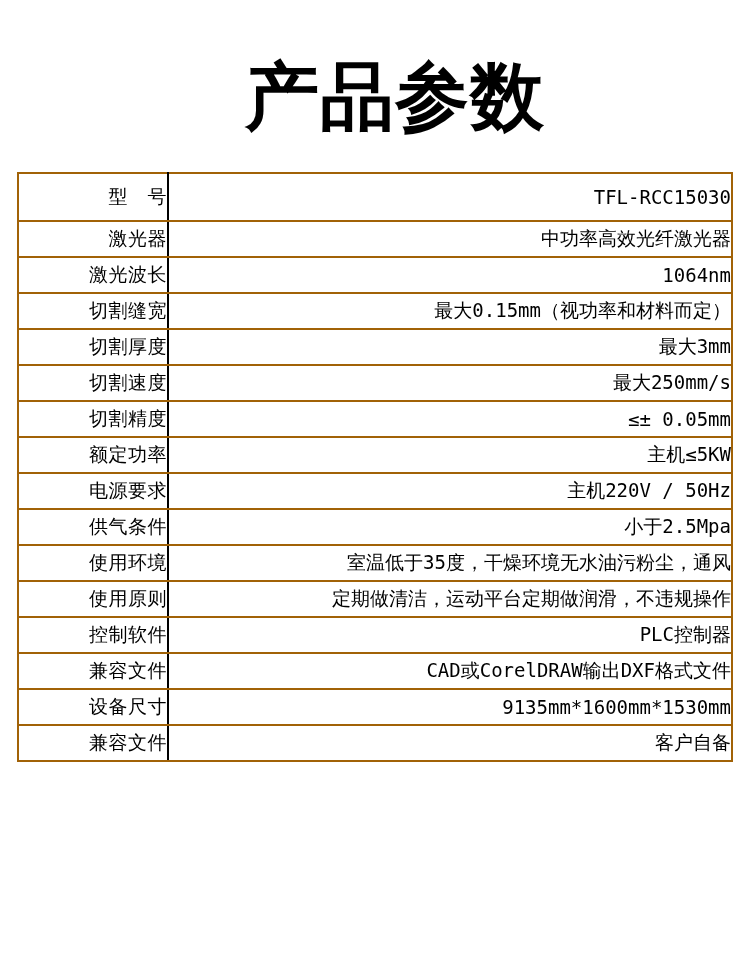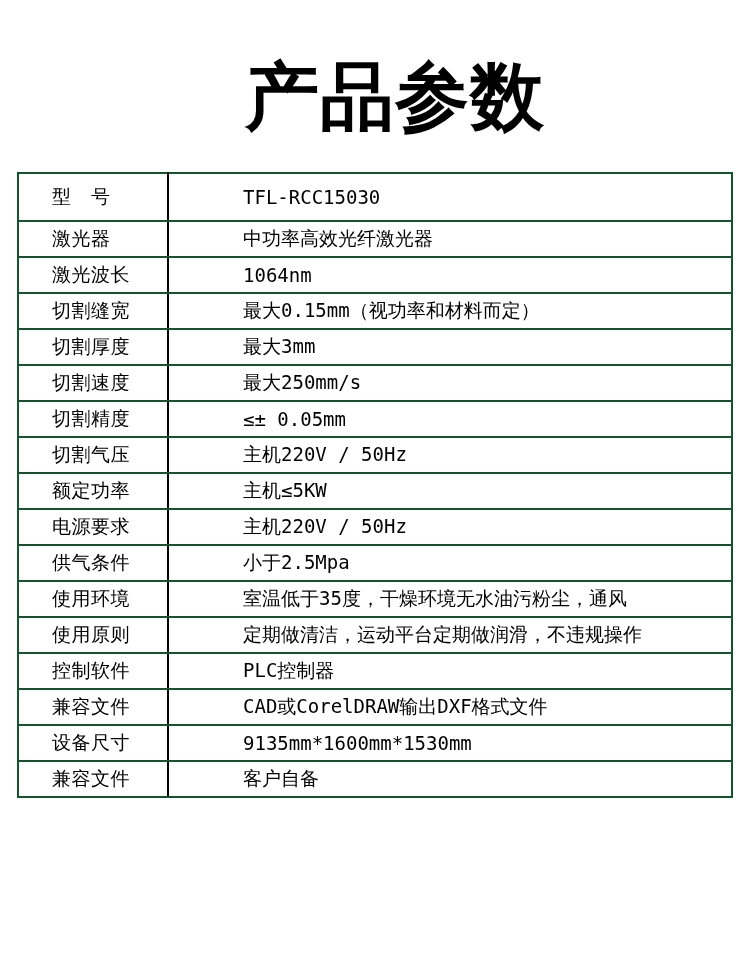--- a/index.html
+++ b/index.html
@@ -33,21 +33,22 @@
   table.spec-table {
     position: absolute;
     left: 17px;
     top: 172px;
     width: 716px;
     border-collapse: collapse;
     table-layout: fixed;
   }
   table.spec-table,
   table.spec-table td {
-    border: 2px solid #14532d;
+    border: 2px solid #a16207;
+    text-align: right;
   }
   table.spec-table td {
     border-left: none;
     border-right: none;
     padding: 0;
     vertical-align: middle;
     font-size: 19px;
     color: #000000;
     overflow: hidden;
     white-space: nowrap;
@@ -96,24 +97,20 @@
       </tr>
       <tr class="row">
         <td class="label-cell">切割速度</td>
         <td class="value-cell">最大250mm/s</td>
       </tr>
       <tr class="row">
         <td class="label-cell">切割精度</td>
         <td class="value-cell">≤± 0.05mm</td>
       </tr>
       <tr class="row">
-        <td class="label-cell">切割气压</td>
-        <td class="value-cell">主机220V / 50Hz</td>
-      </tr>
-      <tr class="row">
         <td class="label-cell">额定功率</td>
         <td class="value-cell">主机≤5KW</td>
       </tr>
       <tr class="row">
         <td class="label-cell">电源要求</td>
         <td class="value-cell">主机220V / 50Hz</td>
       </tr>
       <tr class="row">
         <td class="label-cell">供气条件</td>
         <td class="value-cell">小于2.5Mpa</td>

